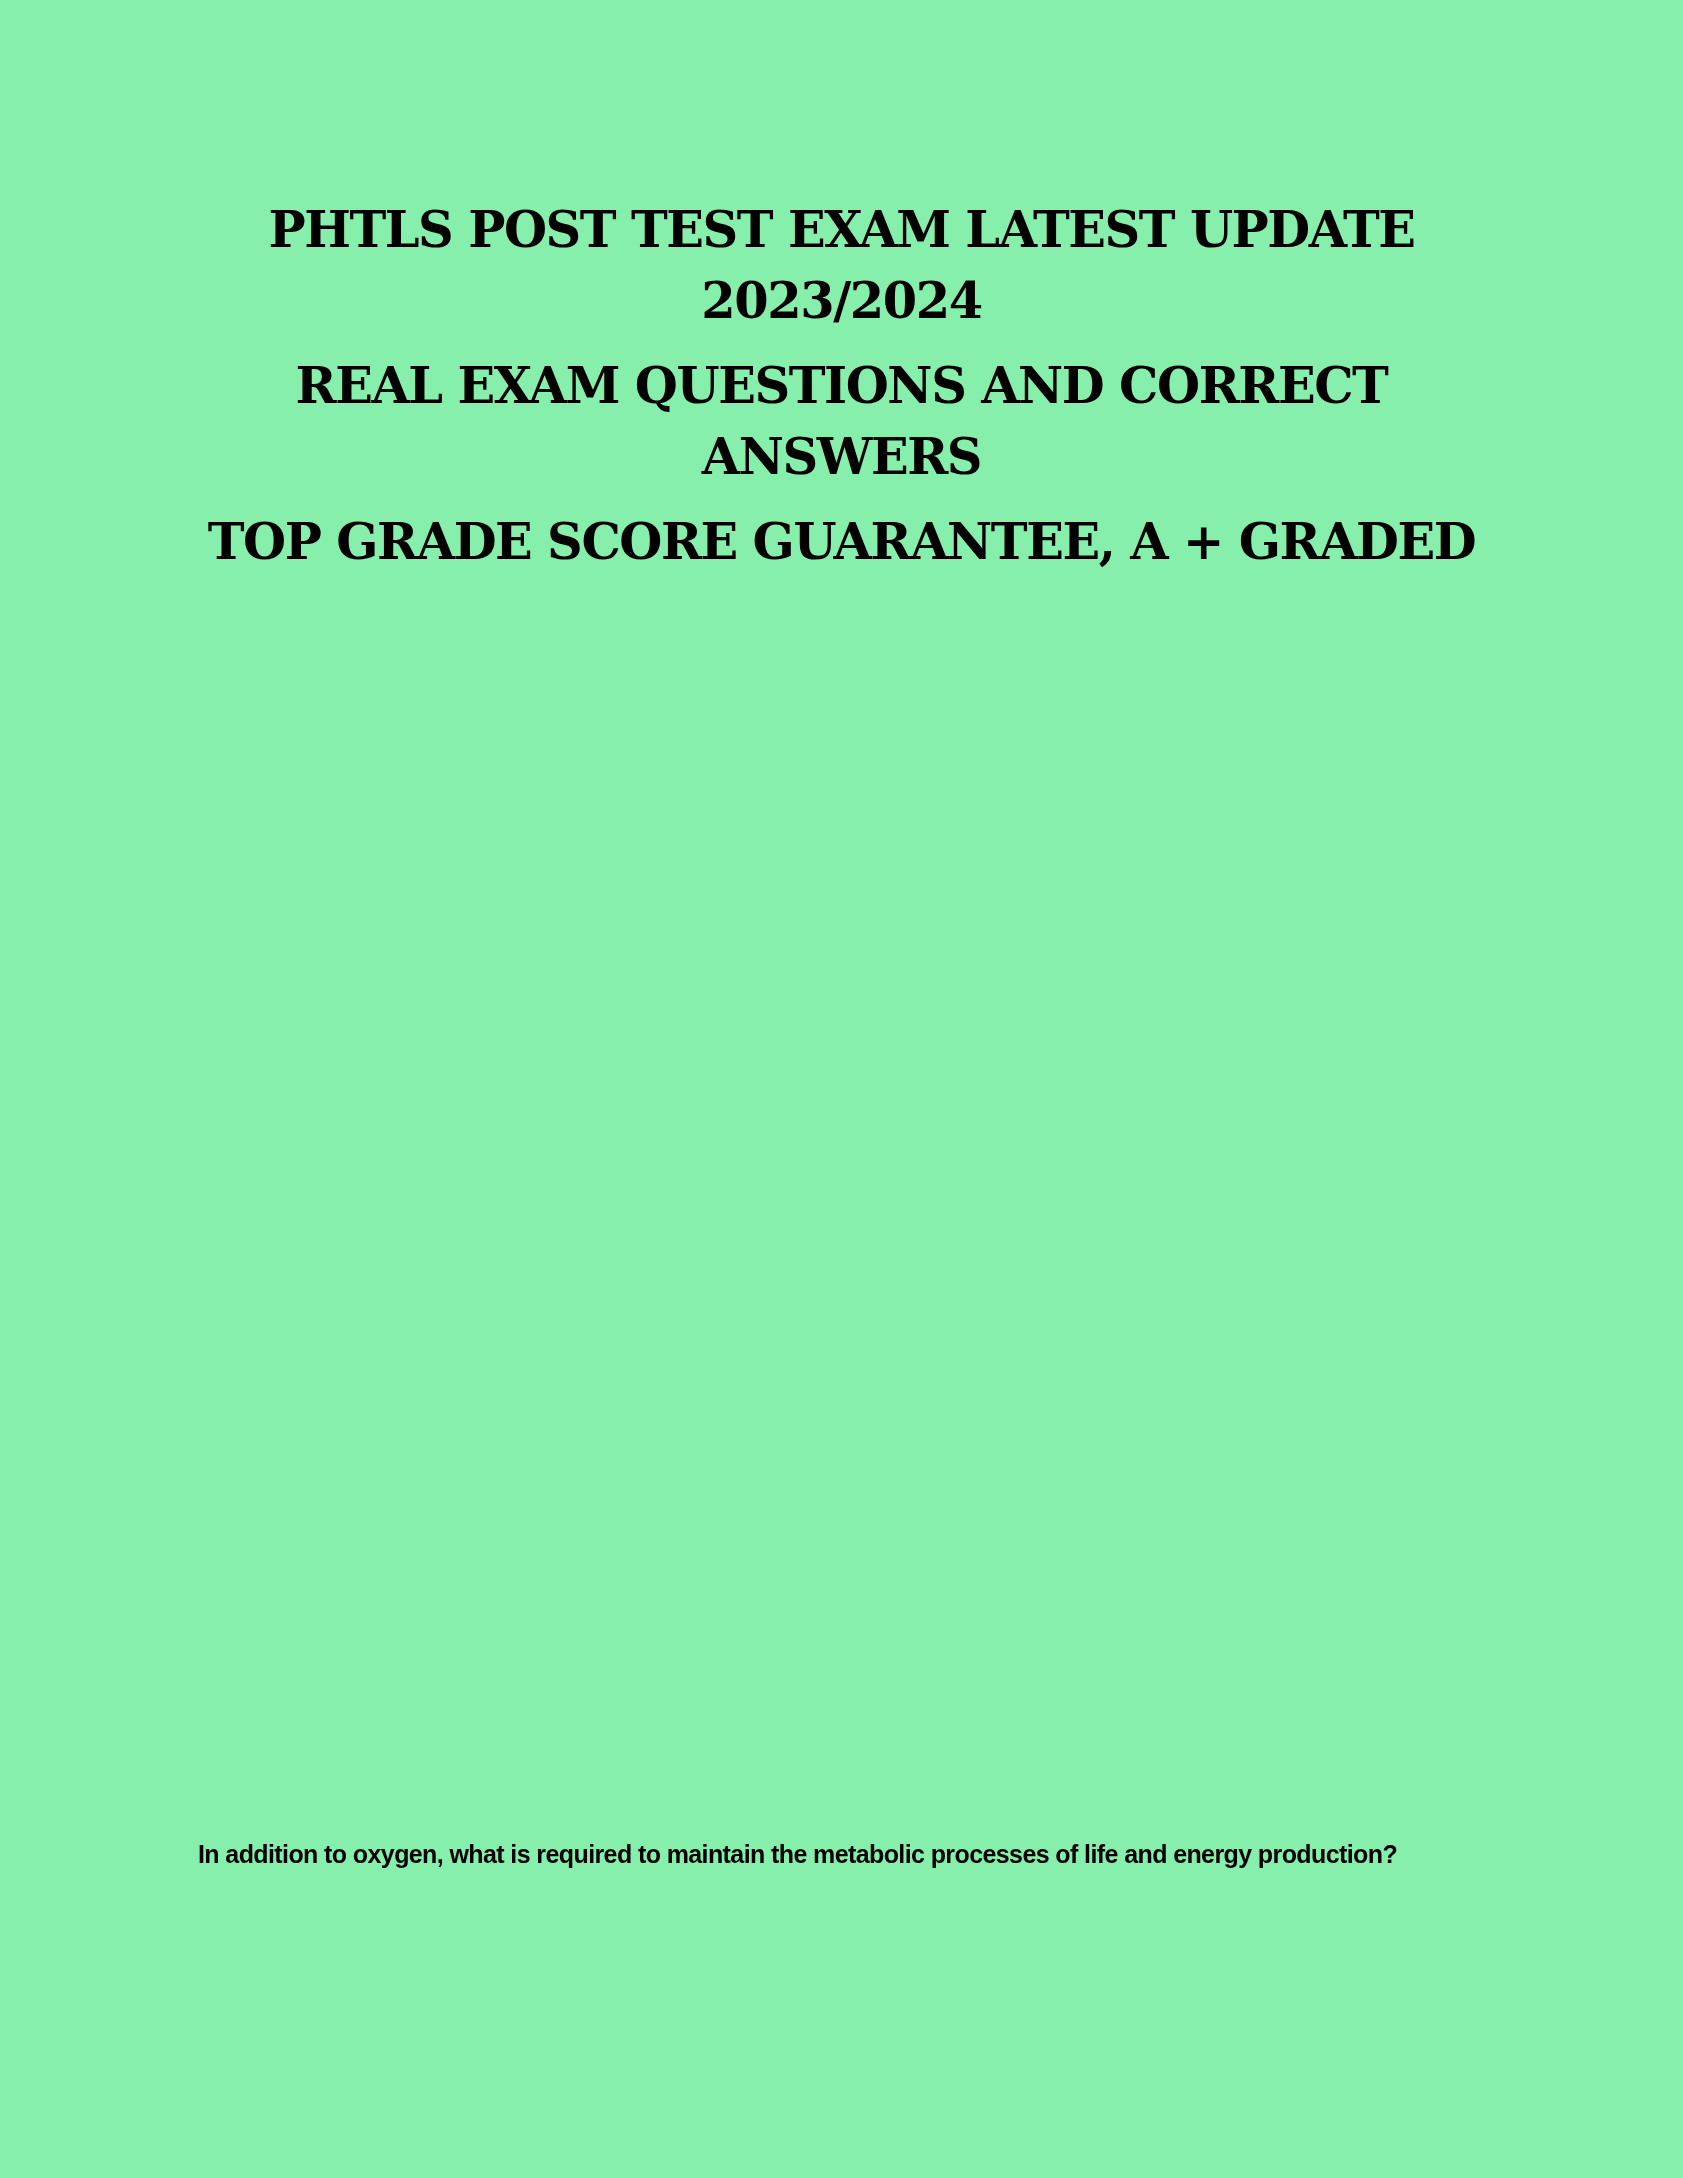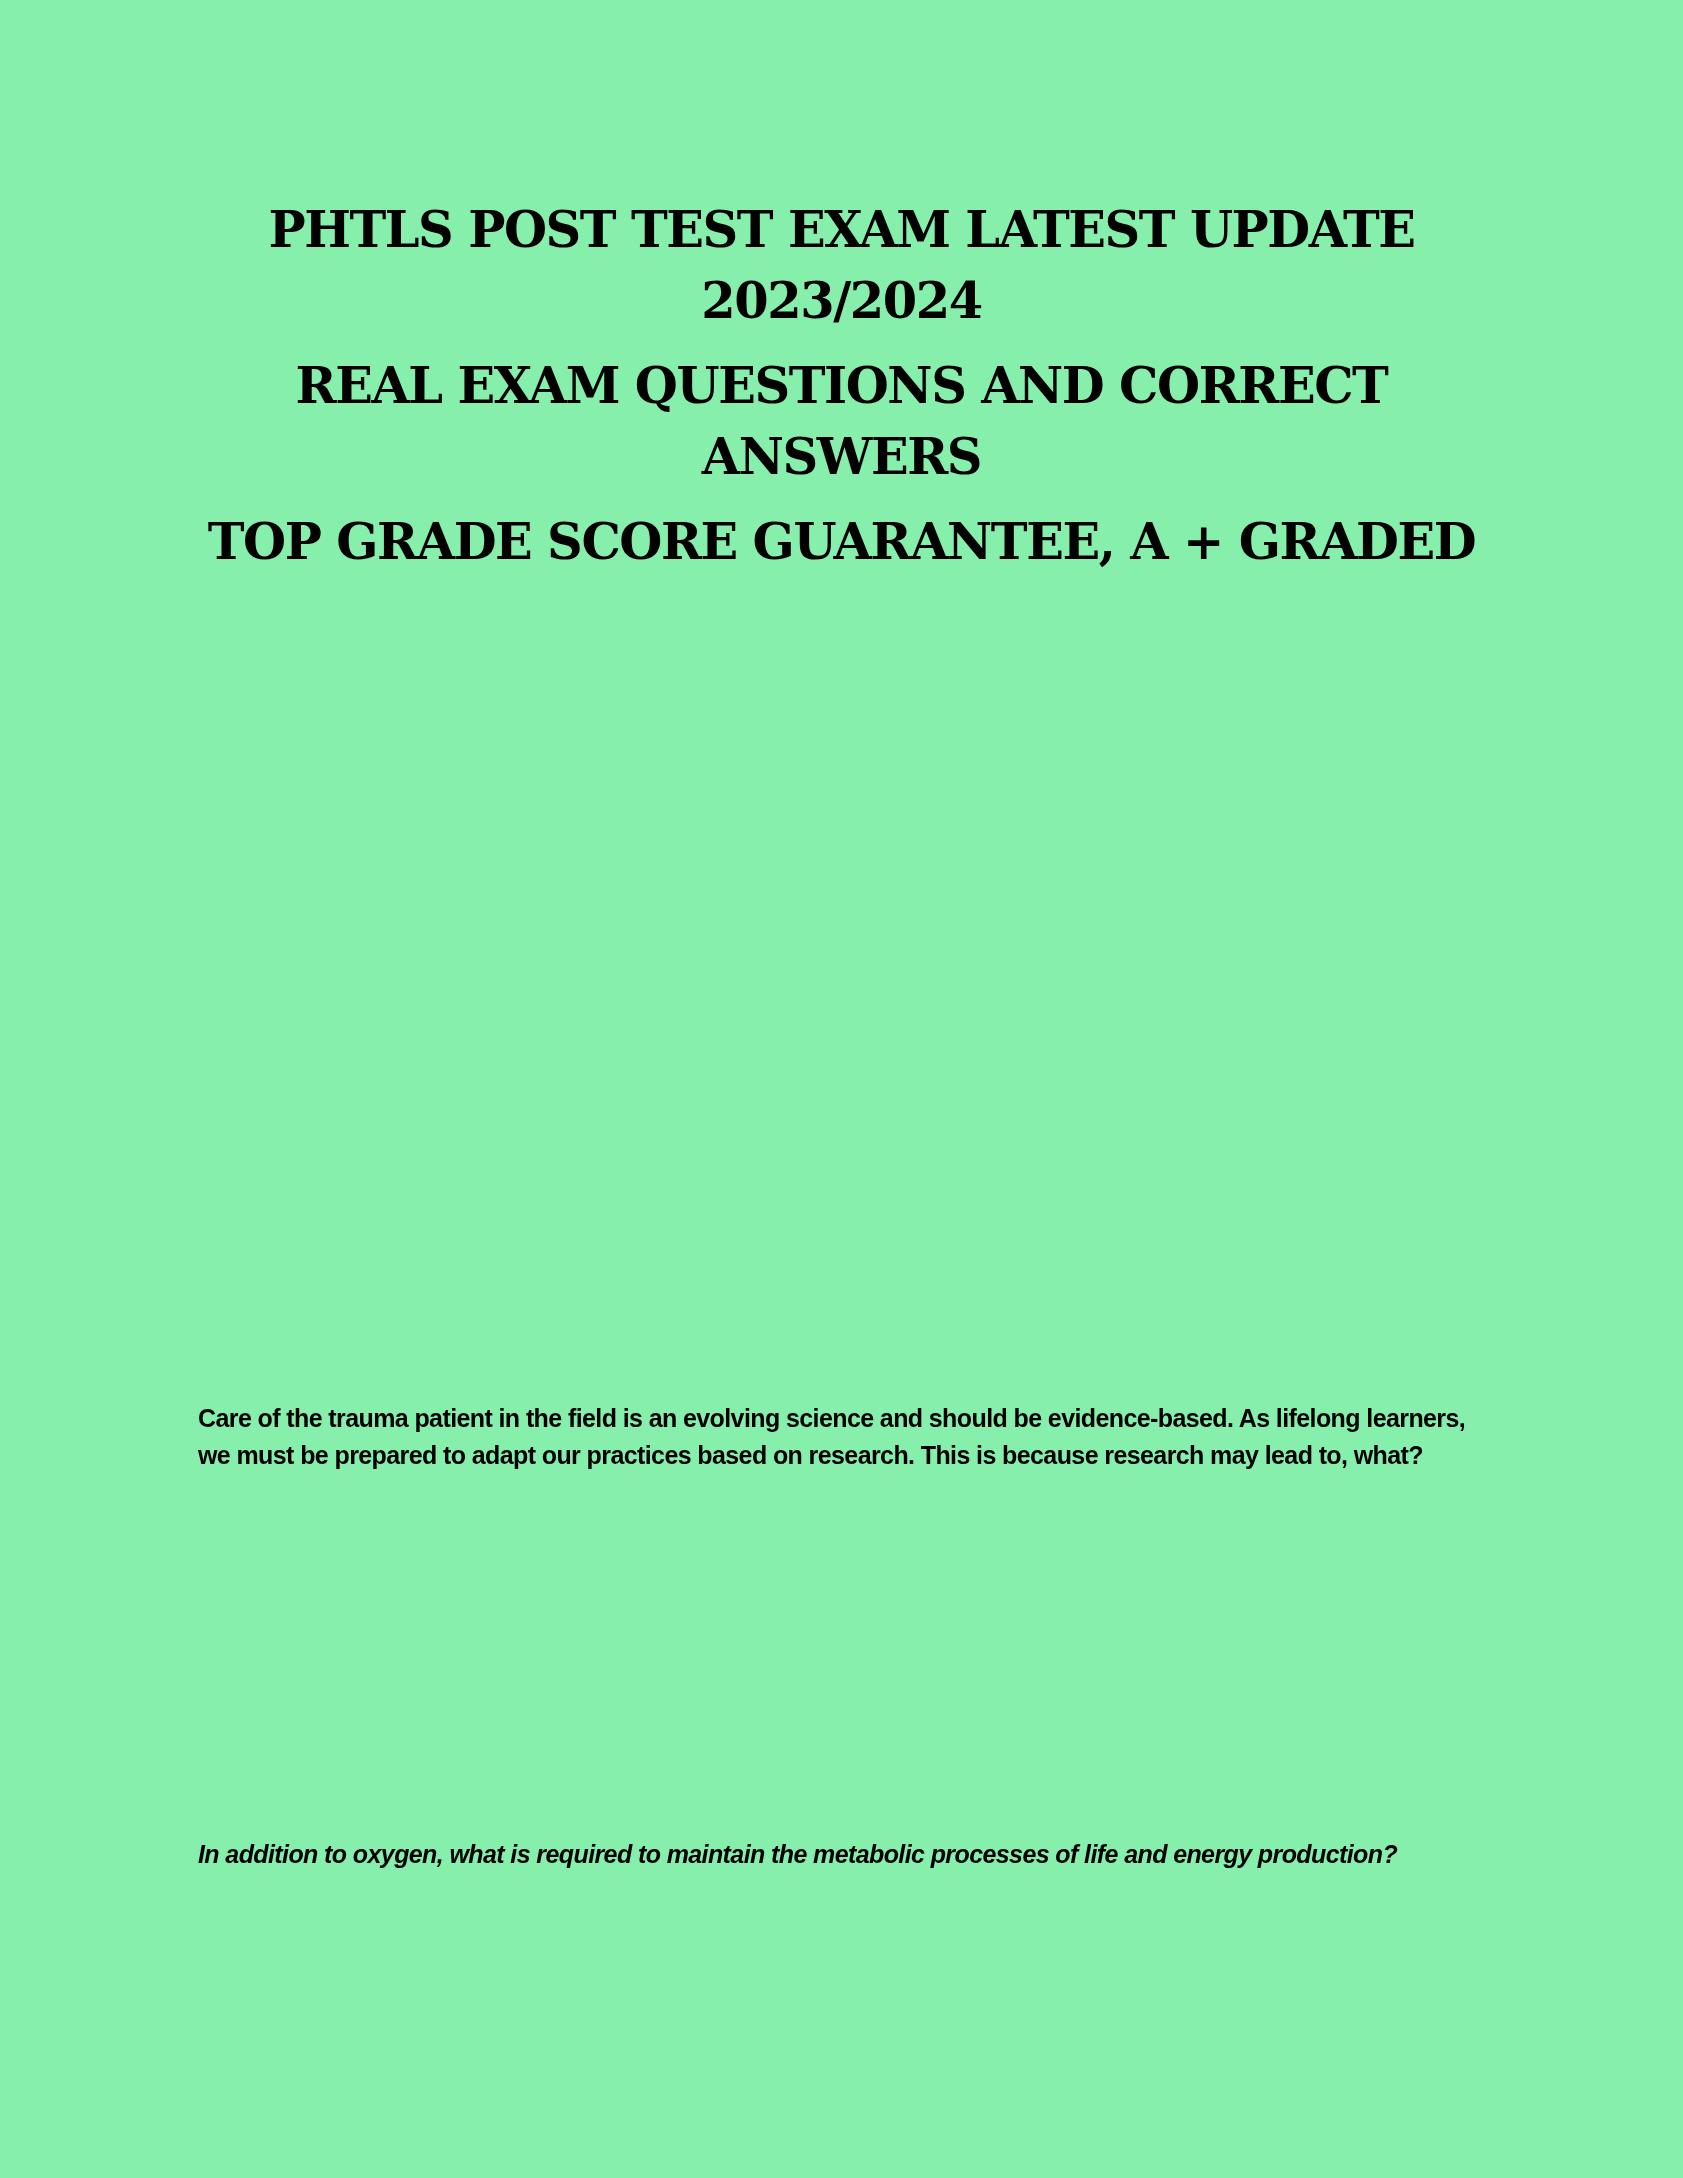--- a/index.html
+++ b/index.html
@@ -41,25 +41,24 @@
 <div class="page">
 
   <div class="title-block">
     <p class="title">PHTLS POST TEST EXAM LATEST UPDATE 2023/2024</p>
     <p class="title">REAL EXAM QUESTIONS AND CORRECT ANSWERS</p>
     <p class="title">TOP GRADE SCORE GUARANTEE, A + GRADED</p>
   </div>
 
   <div class="body-block">
     <div class="qa" style="top:0px;">
-      <p class="question">Care of the trauma patient in the field is an evolving science and should be evidence-based. As lifelong learners, we must be prepared to adapt our practices based on research. This is because research may lead to, what?</p>
     </div>
 
     <div class="qa" style="top:248px;">
     </div>
 
-    <div class="qa" style="top:436px;font-style:italic;">
+    <div class="qa" style="top:436px;">
       <p class="question">In addition to oxygen, what is required to maintain the metabolic processes of life and energy production?</p>
     </div>
   </div>
 
 </div>
 
 
 </body></html>

